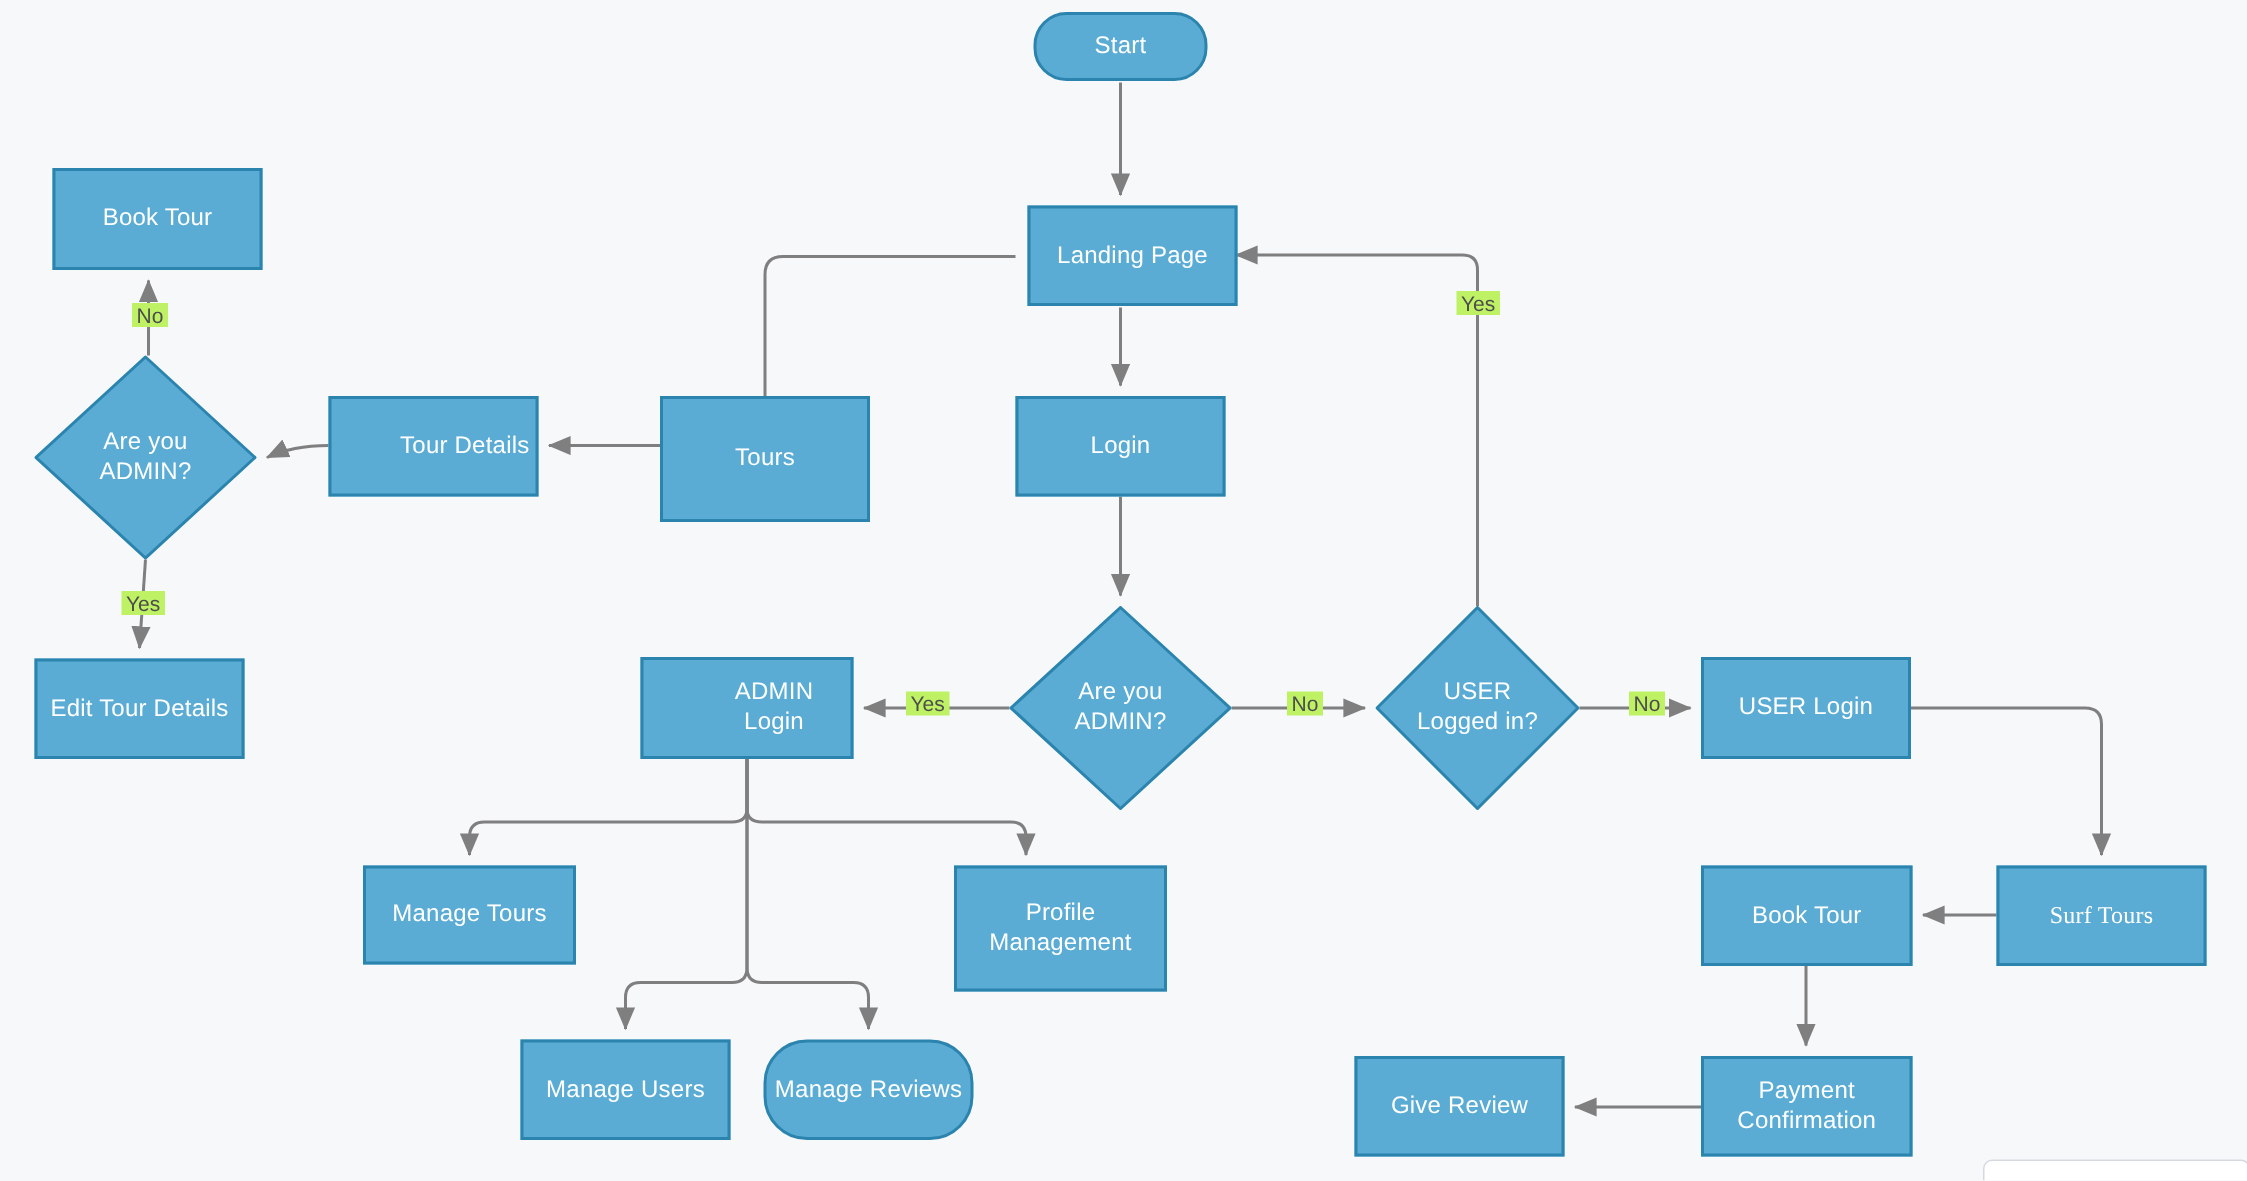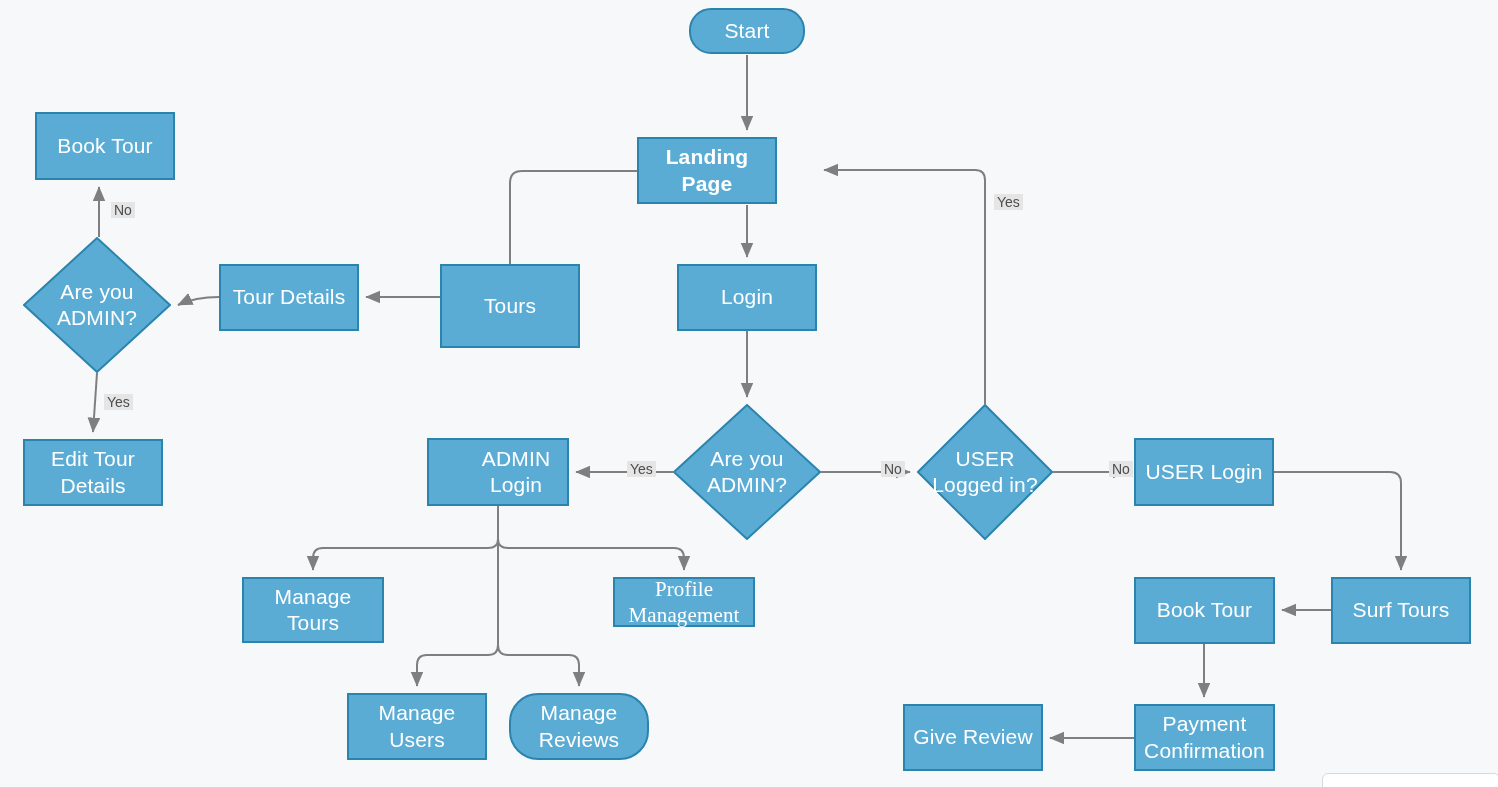--- a/index.html
+++ b/index.html
@@ -26,21 +26,21 @@
     height: 787px;
   }
   .node {
     position: absolute;
     box-sizing: border-box;
     display: flex;
     align-items: center;
     justify-content: center;
     text-align: center;
     color: #ffffff;
-    font-size: 21px;
+    font-size: 16px;
     line-height: 1.25;
     letter-spacing: 0.15px;
     z-index: 3;
   }
   .node.process {
     background: #5bacd4;
     border: 2px solid #2b84ae;
   }
   .node.terminator {
     background: #5bacd4;
@@ -64,25 +64,24 @@
   }
   .node-label {
     pointer-events: none;
     white-space: pre-line;
     padding: 0 4px;
   }
   .edge-label {
     position: absolute;
     color: #4d4d4d;
     font-size: 14px;
-    background: #e5e5e5;
+    background: #bef264;
     padding: 0 3px;
     z-index: 4;
     white-space: nowrap;
-    margin-left: 23px;
   }
   .corner-box {
     position: absolute;
     border: 1px solid #d6d9e0;
     border-radius: 6px;
     background: #ffffff;
     z-index: 1;
   }
 </style>
 </head>
@@ -117,34 +116,34 @@
         <path d="M498,506 L498,539 Q498,548 508,548 L674,548 Q684,548 684,558 L684,570" fill="none" stroke="#7f7f7f" stroke-width="2" stroke-linecap="butt" marker-end="url(#arrowhead)"></path>
         <path d="M498,506 L498,645 Q498,655 488,655 L427,655 Q417,655 417,665 L417,686" fill="none" stroke="#7f7f7f" stroke-width="2" stroke-linecap="butt" marker-end="url(#arrowhead)"></path>
         <path d="M498,506 L498,645 Q498,655 508,655 L569,655 Q579,655 579,665 L579,686" fill="none" stroke="#7f7f7f" stroke-width="2" stroke-linecap="butt" marker-end="url(#arrowhead)"></path>
       </g>
   </svg>
 
   <div id="nodes-layer">
       <div class="node terminator" style="left: 689px; top: 8px; width: 116px; height: 46px;">
         <span class="node-label">Start</span>
       </div>
-      <div class="node process" style="left: 637px; top: 137px; width: 140px; height: 67px; font-weight: bold;">
+      <div class="node process" style="left: 685px; top: 137px; width: 140px; height: 67px;">
         <span class="node-label">Landing Page</span>
       </div>
       <div class="node process" style="left: 35px; top: 112px; width: 140px; height: 68px;">
         <span class="node-label">Book Tour</span>
       </div>
       <div class="node decision" style="left: 23px; top: 237px; width: 148px; height: 136px;">
         <svg class="diamond-shape" viewBox="0 0 148 136" preserveAspectRatio="none">
           <polygon points="74,1 147,68 74,135 1,68" fill="#5bacd4" stroke="#2b84ae" stroke-width="2"></polygon>
         </svg>
         <span class="node-label">Are you
 ADMIN?</span>
       </div>
-      <div class="node process" style="left: 219px; top: 264px; width: 140px; height: 67px;">
+      <div class="node process" style="left: 219px; top: 264px; width: 140px; height: 67px; justify-content: flex-end;">
         <span class="node-label">Tour  Details</span>
       </div>
       <div class="node process" style="left: 440px; top: 264px; width: 140px; height: 84px;">
         <span class="node-label">Tours</span>
       </div>
       <div class="node process" style="left: 677px; top: 264px; width: 140px; height: 67px;">
         <span class="node-label">Login</span>
       </div>
       <div class="node process" style="left: 23px; top: 439px; width: 140px; height: 67px;">
         <span class="node-label">Edit Tour Details</span>
@@ -165,34 +164,34 @@
       </div>
       <div class="node process" style="left: 427px; top: 438px; width: 142px; height: 68px; padding-left: 36px;">
         <span class="node-label">ADMIN Login</span>
       </div>
       <div class="node process" style="left: 1134px; top: 438px; width: 140px; height: 68px;">
         <span class="node-label">USER Login</span>
       </div>
       <div class="node process" style="left: 242px; top: 577px; width: 142px; height: 66px;">
         <span class="node-label">Manage Tours</span>
       </div>
-      <div class="node process" style="left: 613px; top: 577px; width: 142px; height: 50px; font-family: Liberation Serif, serif;">
+      <div class="node process" style="left: 636px; top: 577px; width: 142px; height: 84px;">
         <span class="node-label">Profile
 Management</span>
       </div>
       <div class="node process" style="left: 347px; top: 693px; width: 140px; height: 67px;">
         <span class="node-label">Manage Users</span>
       </div>
       <div class="node process" style="left: 509px; top: 693px; width: 140px; height: 67px; border-radius: 29px;">
         <span class="node-label">Manage Reviews</span>
       </div>
       <div class="node process" style="left: 1134px; top: 577px; width: 141px; height: 67px;">
         <span class="node-label">Book Tour</span>
       </div>
-      <div class="node process" style="left: 1331px; top: 577px; width: 140px; height: 67px;">
+      <div class="node process" style="left: 1331px; top: 577px; width: 140px; height: 67px; font-family: Liberation Serif, serif;">
         <span class="node-label">Surf Tours</span>
       </div>
       <div class="node process" style="left: 1134px; top: 704px; width: 141px; height: 67px;">
         <span class="node-label">Payment
 Confirmation</span>
       </div>
       <div class="node process" style="left: 903px; top: 704px; width: 140px; height: 67px;">
         <span class="node-label">Give Review</span>
       </div>
     </div>

